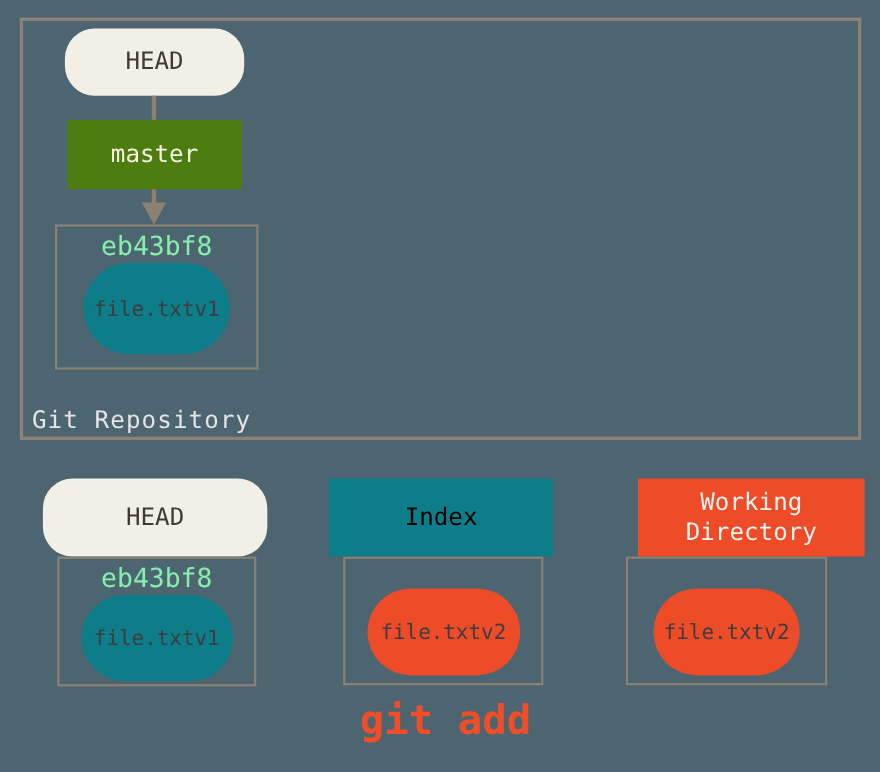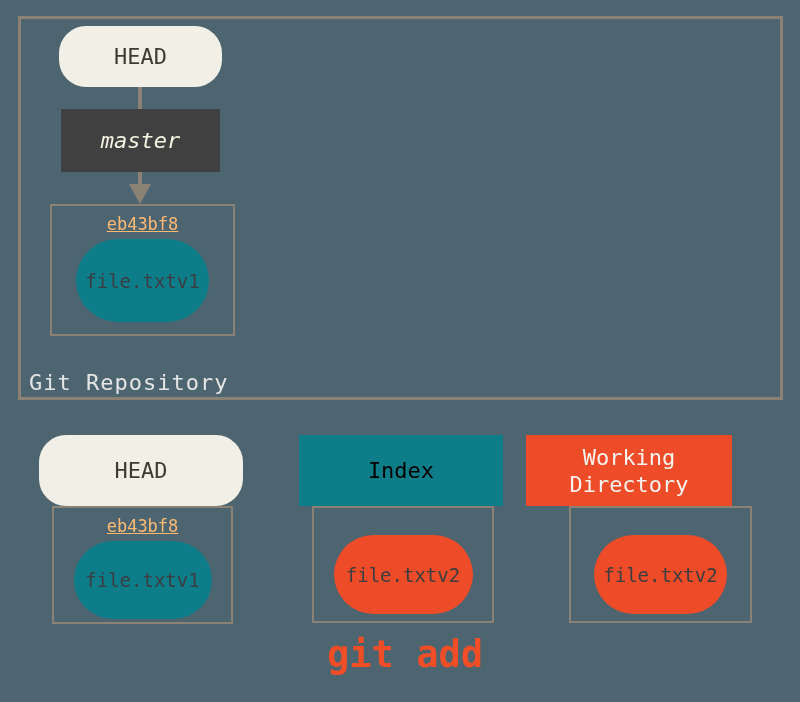--- a/index.html
+++ b/index.html
@@ -21,21 +21,21 @@
     position: absolute; left: 8px; bottom: 2px;
     font-size: 22px; color: #e5e5e5; letter-spacing: 1px;
   }
 
   
   .refbox {
     display: flex; align-items: center; justify-content: center;
     font-size: 22px; text-align: center;
   }
   .cream { background: #f2f0e6; color: #3f3b33; border-radius: 27px; }
-  .gold  { background: #404040; color: #f5f3e2; font-style: italic; }
+  .gold  { background: #4d7c0f; color: #f5f3e2; }
   .tealbg { background: #0e7d8a; color: #000000; text-align: right; }
   .redbg  { background: #ee4b28; color: #f6f3ef; }
   .pre { white-space: pre-line; line-height: 27px; }
 
   .head-top   { left: 59px; top: 26px;  width: 163px; height: 61px; }
   .master-box { left: 61px; top: 109px; width: 159px; height: 63px; }
 
   
   .vline { width: 4px; background: #8b8175; }
   .line1 { left: 138px; top: 87px;  height: 22px; }
@@ -47,38 +47,38 @@
     border-top: 20px solid #8b8175;
   }
 
   
   .commitbox {
     border: 2px solid #8b8175;
     display: flex; flex-direction: column; align-items: center;
   }
   .commit-top { left: 50px; top: 204px; width: 185px; height: 132px; }
   .commit-id {
-    font-size: 17px; color: #fdba74; line-height: 26px; margin-top: 5px; text-decoration: underline;
+    font-size: 24px; color: #86efac; line-height: 26px; margin-top: 5px;
   }
   .blob {
     border-radius: 42px;
     display: flex; flex-direction: row;
     align-items: center; justify-content: center;
     font-size: 19px; line-height: 24px; color: #3b3e40;
     text-align: center;
   }
   .blob-teal { background: #0e7d8a; }
   .blob-red  { background: #ee4b28; }
   .blob-top  { width: 133px; height: 83px; margin-top: 2px; }
 
   
   .hdr { height: 71px; top: 435px; }
   .hdr-head    { left: 39px;  width: 204px; }
   .hdr-index   { left: 299px; width: 204px; }
-  .hdr-workdir { left: 526px; width: 206px; }
+  .hdr-workdir { left: 580px; width: 206px; }
 
   .box-bottom { top: 506px; }
   .box-head    { left: 52px;  width: 181px; height: 118px; }
   .box-index   { left: 312px; width: 182px; height: 117px; }
   .box-workdir { left: 569px; width: 183px; height: 117px; }
 
   .blob-b1 { width: 138px; height: 78px; margin-top: 2px; }
   .blob-b2 { width: 139px; height: 79px; margin-top: 27px; }
   .blob-b3 { width: 133px; height: 79px; margin-top: 27px; }
 

